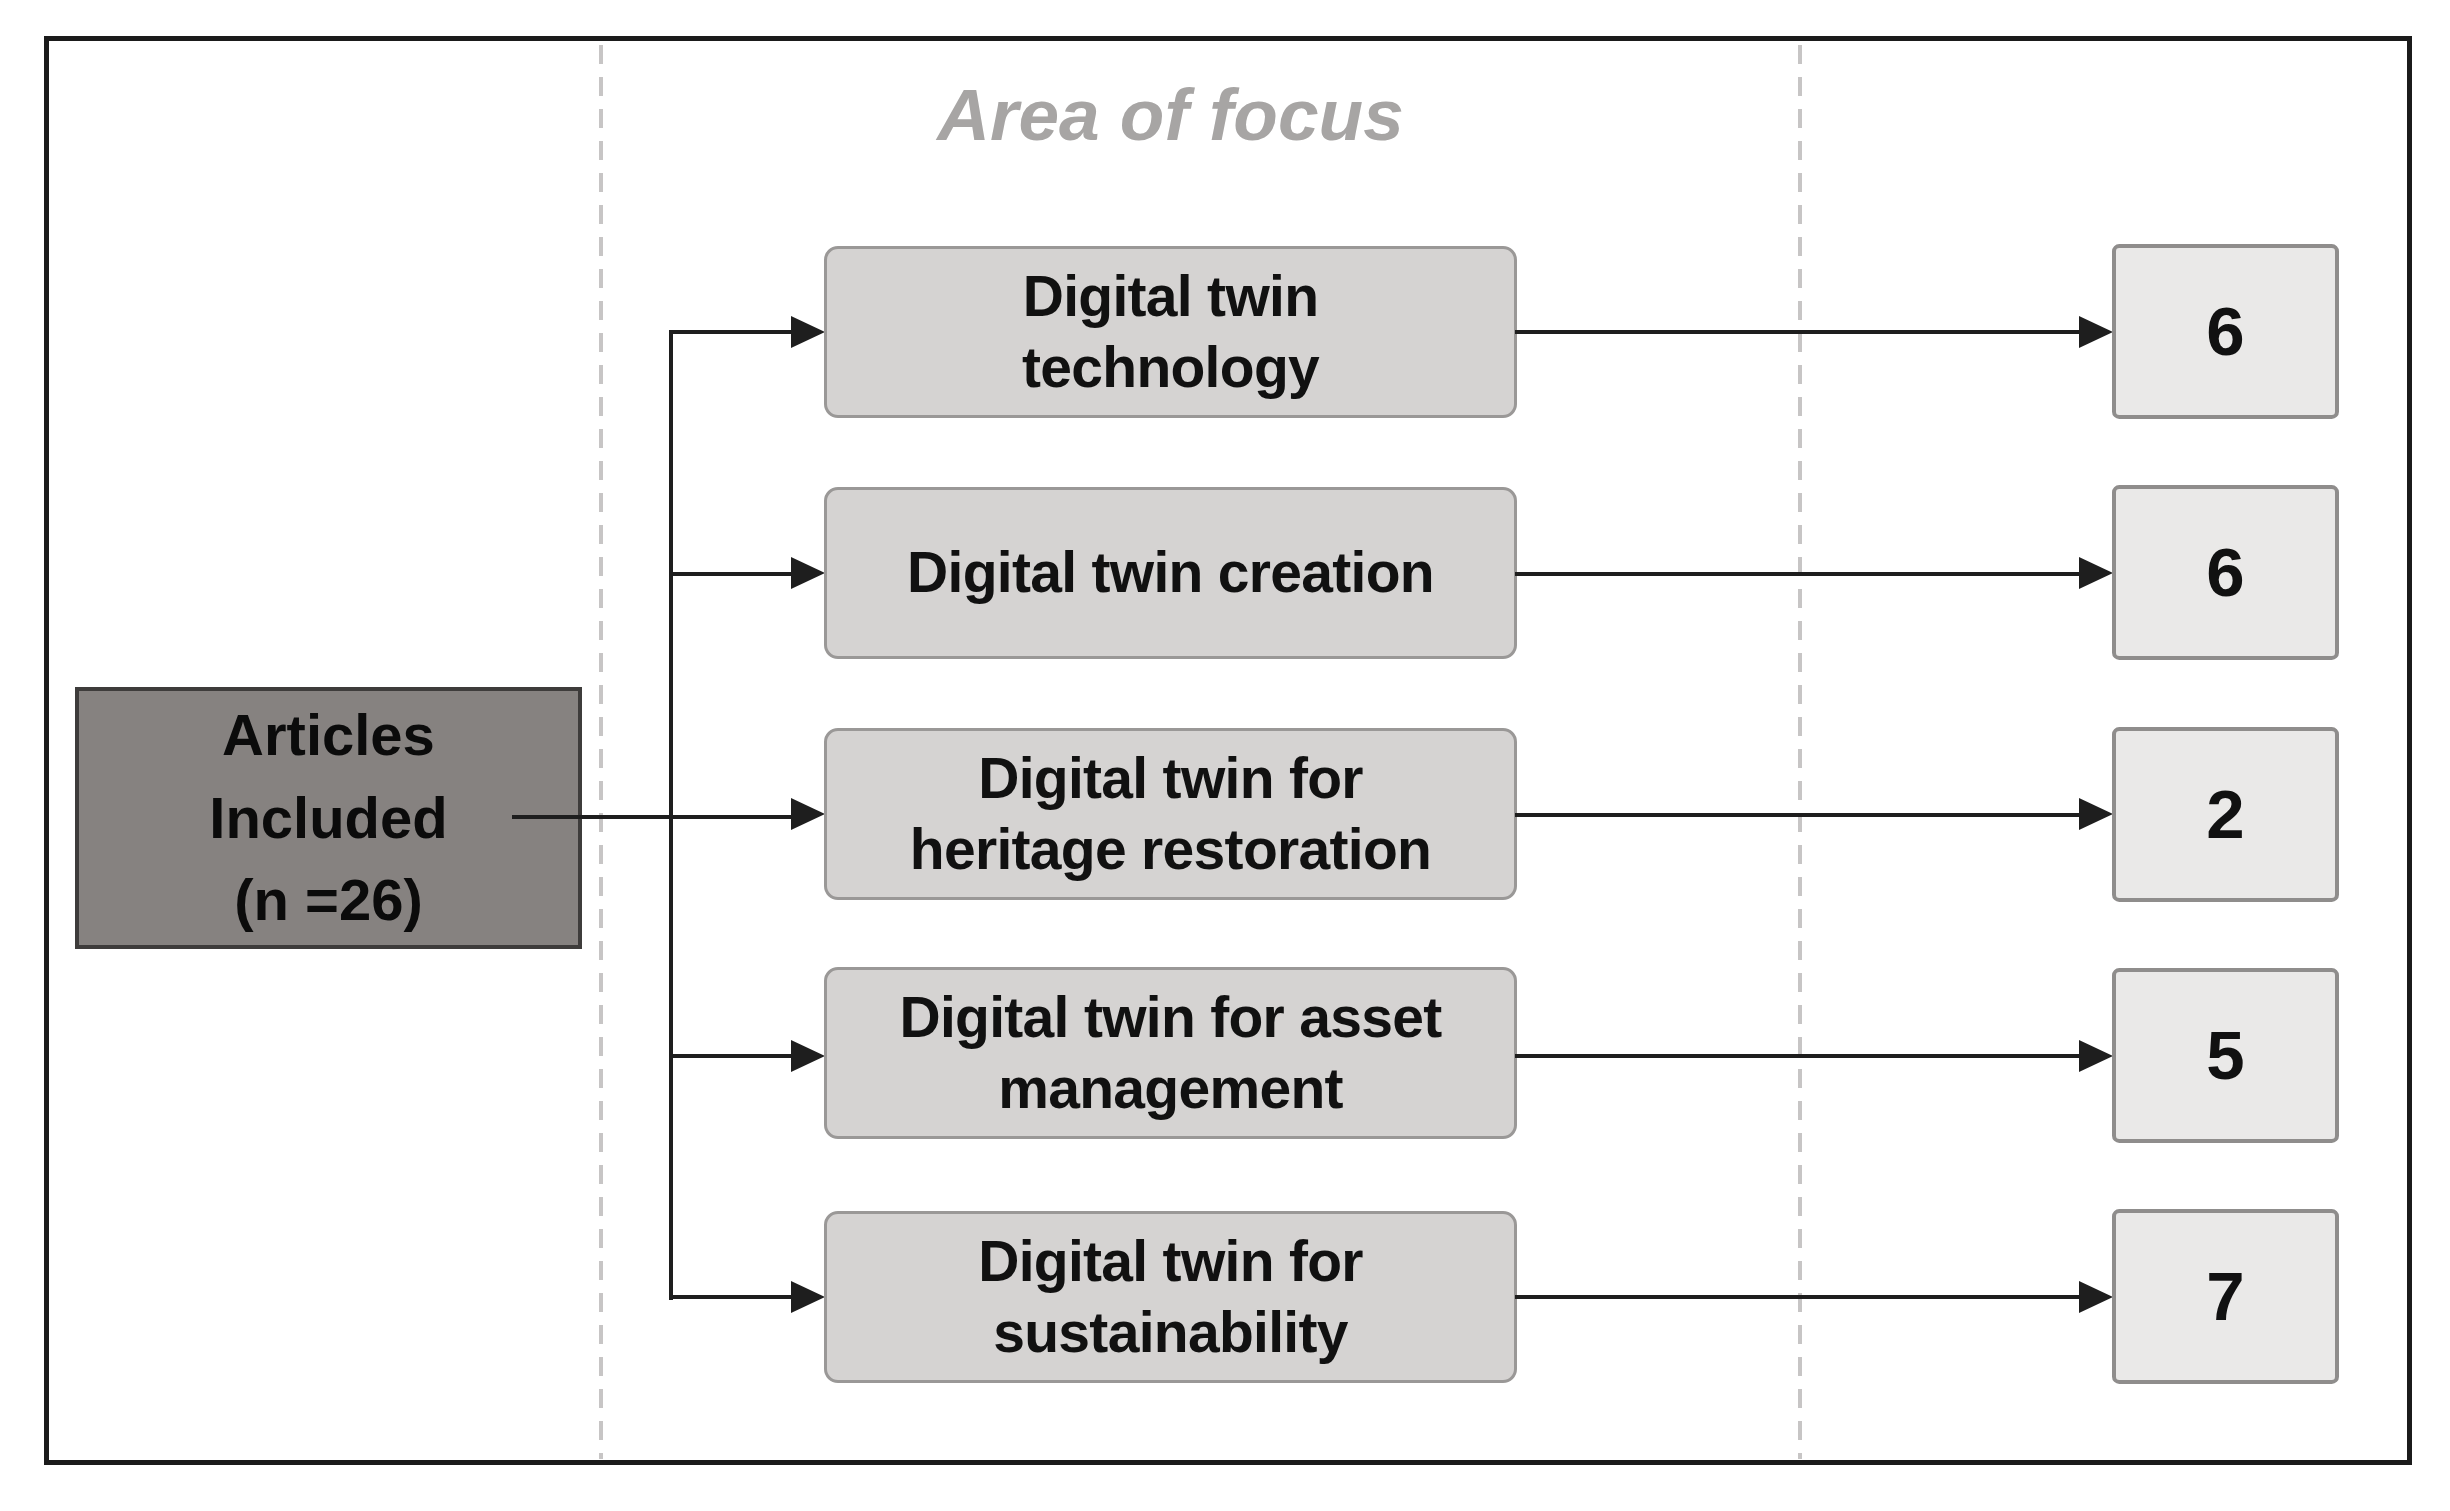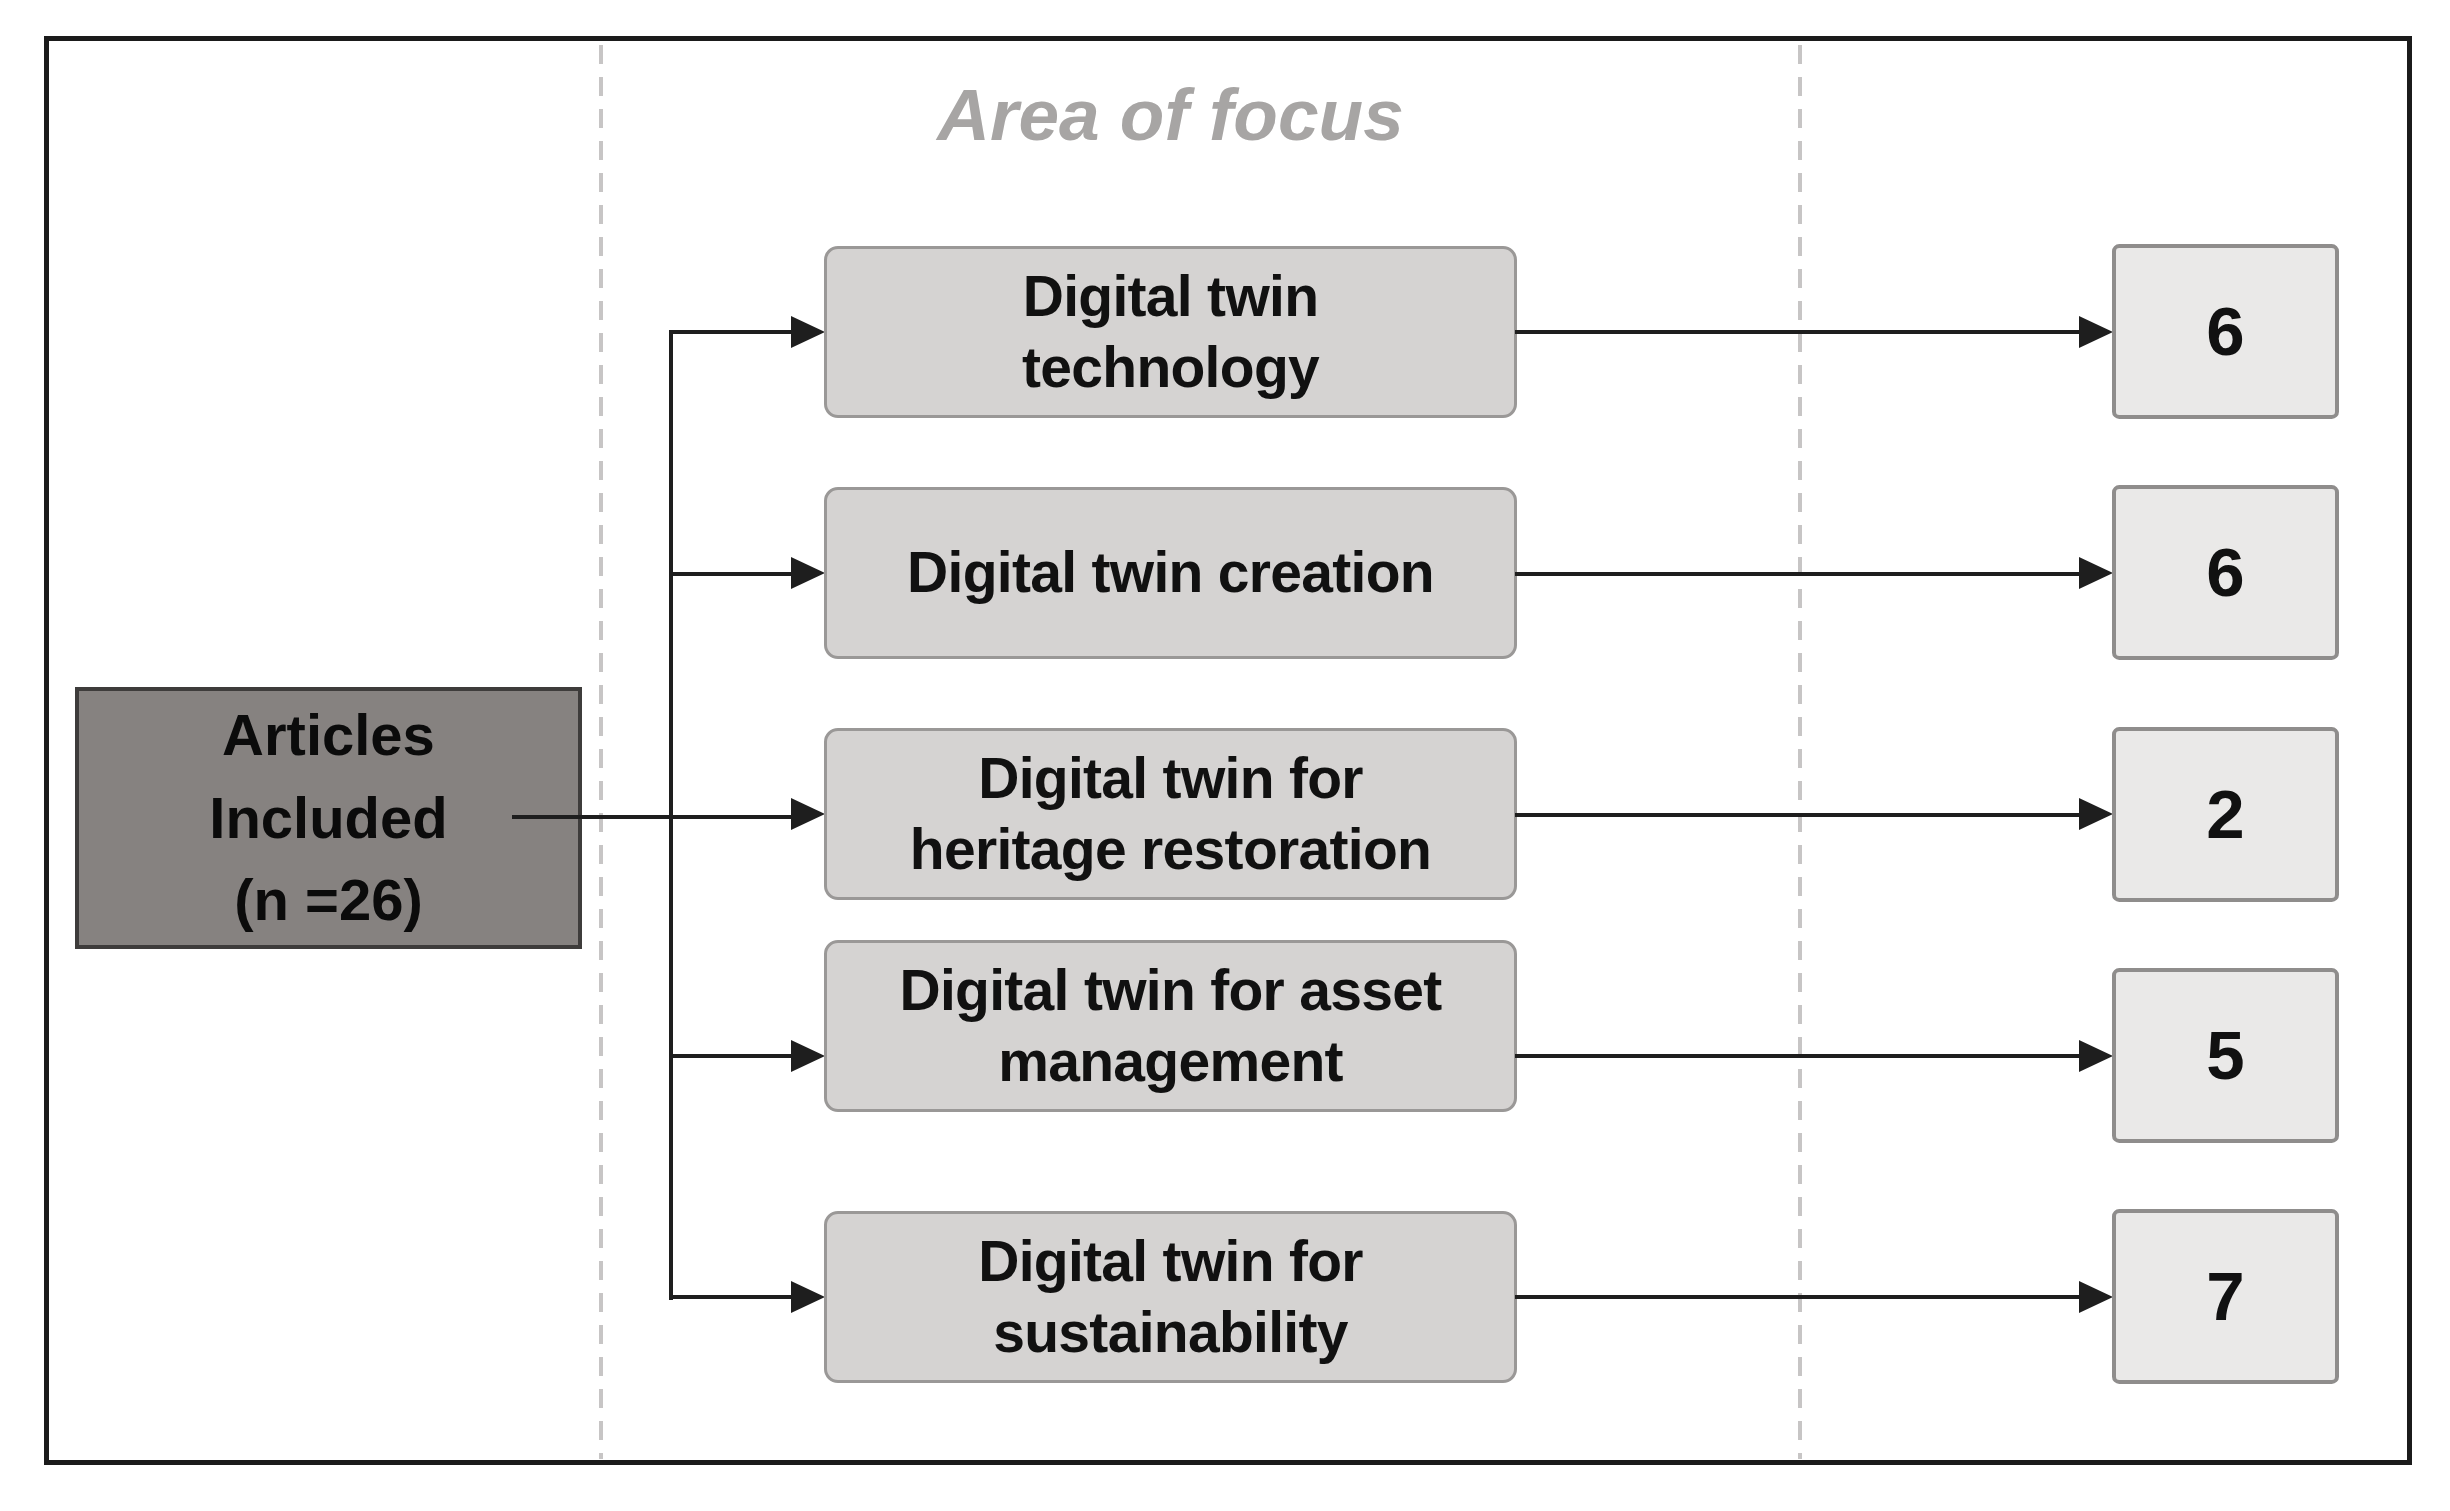--- a/index.html
+++ b/index.html
@@ -160,21 +160,21 @@
   .r1 .node  { top: 487px; }
   .r1 .count { top: 485px; }
 
   .r2 .out-line { top: 813px; }
   .r2 .arrow { top: 798px; }
   .r2 .node  { top: 728px; }
   .r2 .count { top: 727px; }
 
   .r3 .branch-line, .r3 .out-line { top: 1054px; }
   .r3 .arrow { top: 1040px; }
-  .r3 .node  { top: 940px; }
+  .r3 .node  { top: 967px; }
   .r3 .count { top: 968px; }
 
   .r4 .branch-line, .r4 .out-line { top: 1295px; }
   .r4 .arrow { top: 1281px; }
   .r4 .node  { top: 1211px; }
   .r4 .count { top: 1209px; }
 </style>
 </head>
 <body>
 

